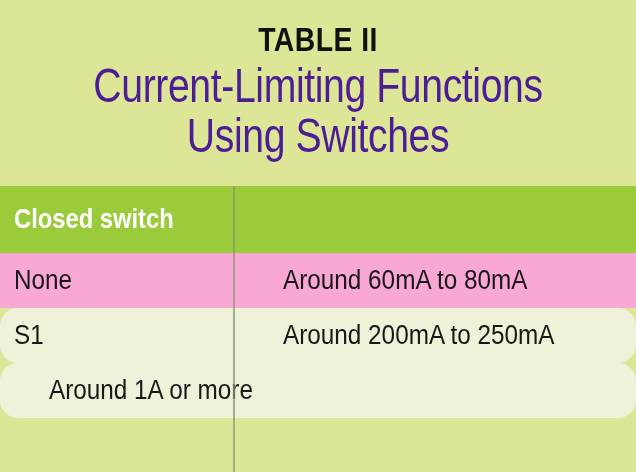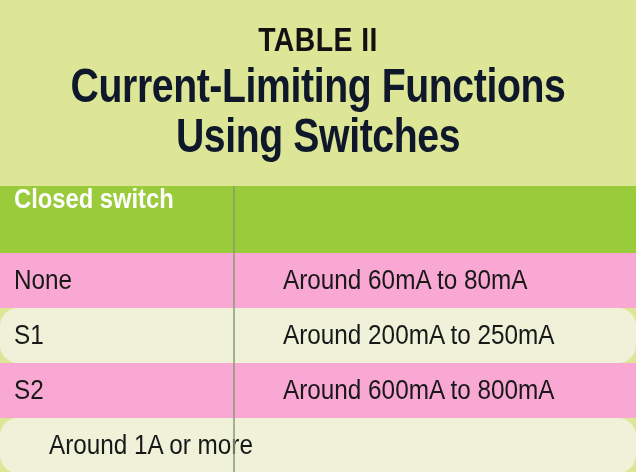--- a/index.html
+++ b/index.html
@@ -44,22 +44,22 @@
     font-weight: bold;
     letter-spacing: 0.5px;
     transform: scaleX(0.86);
     transform-origin: center top;
     white-space: nowrap;
   }
 
   #table-title {
     display: block;
     margin-top: 2px;
-    color: #0f172a;
-    font-weight: bold;
+    color: #4c1d95;
+    font-weight: normal;
     white-space: nowrap;
   }
 
   .title-line {
     display: block;
     font-size: 49px;
     line-height: 50px;
     letter-spacing: -0.5px;
     transform: scaleX(0.80);
     transform-origin: center top;
@@ -78,21 +78,20 @@
   .table-row {
     position: relative;
     display: flex;
     width: 636px;
     box-sizing: border-box;
   }
 
   #header-row {
     height: 67px;
     background: #9acb3b;
-    flex-direction: column;
   }
 
   #header-row .cell-text {
     color: #ffffff;
     font-weight: bold;
     font-size: 27px;
     letter-spacing: 0px;
     transform: scaleX(0.88);
     transform-origin: left center;
   }
@@ -186,28 +185,20 @@
 
     <div class="table-row body-row row-shade-light">
       <div class="cell cell-switch">
         <span class="cell-text">S1</span>
       </div>
       <div class="cell cell-current">
         <span class="cell-text">Around 200mA to 250mA</span>
       </div>
     </div>
 
-    <div class="table-row body-row row-shade-dark">
-      <div class="cell cell-switch">
-        <span class="cell-text">S2</span>
-      </div>
-      <div class="cell cell-current">
-        <span class="cell-text">Around 600mA to 800mA</span>
-      </div>
-    </div>
 
     <div class="table-row body-row row-shade-light">
       <div class="cell cell-current">
         <span class="cell-text">Around 1A or more</span>
       </div>
     </div>
 
     <div id="column-divider"></div>
 
   </div>

